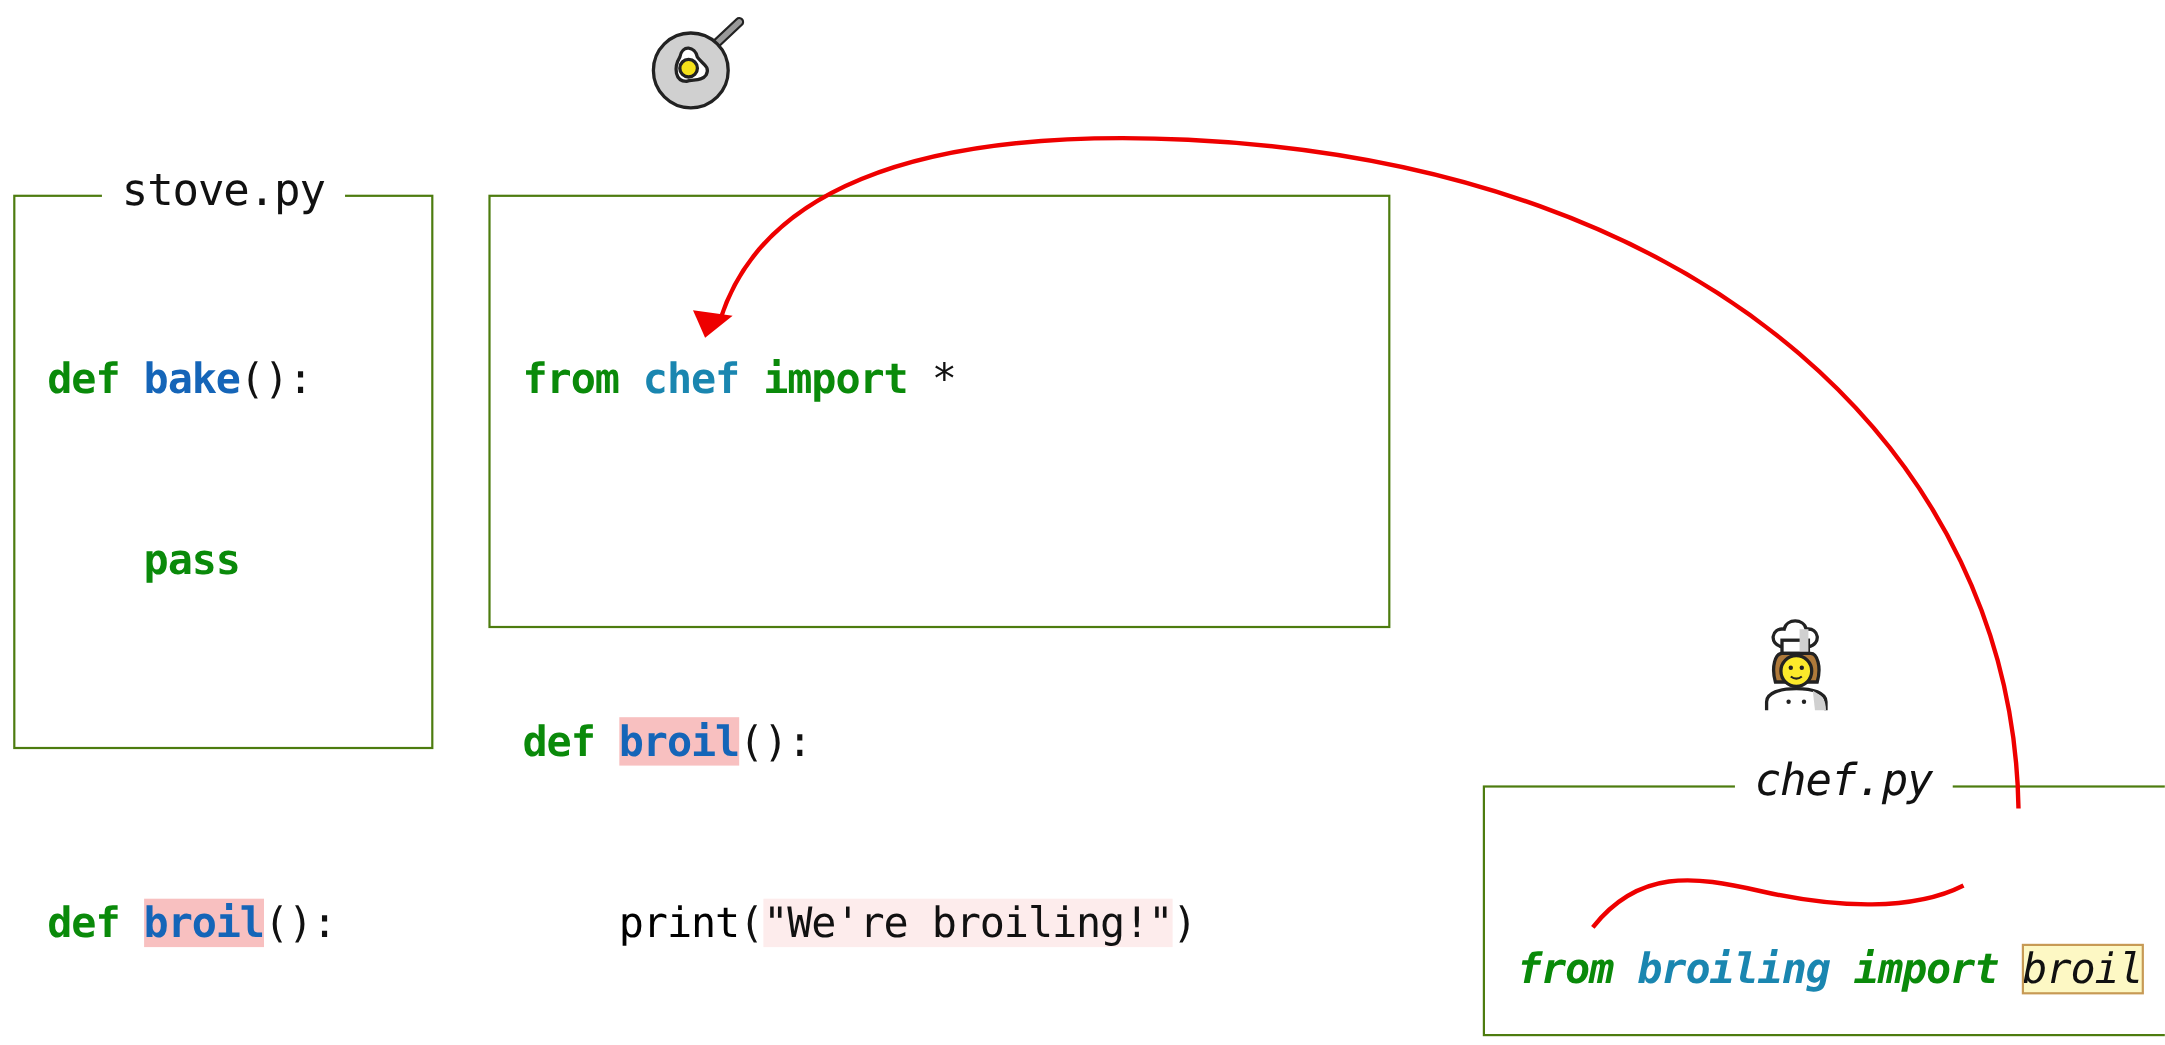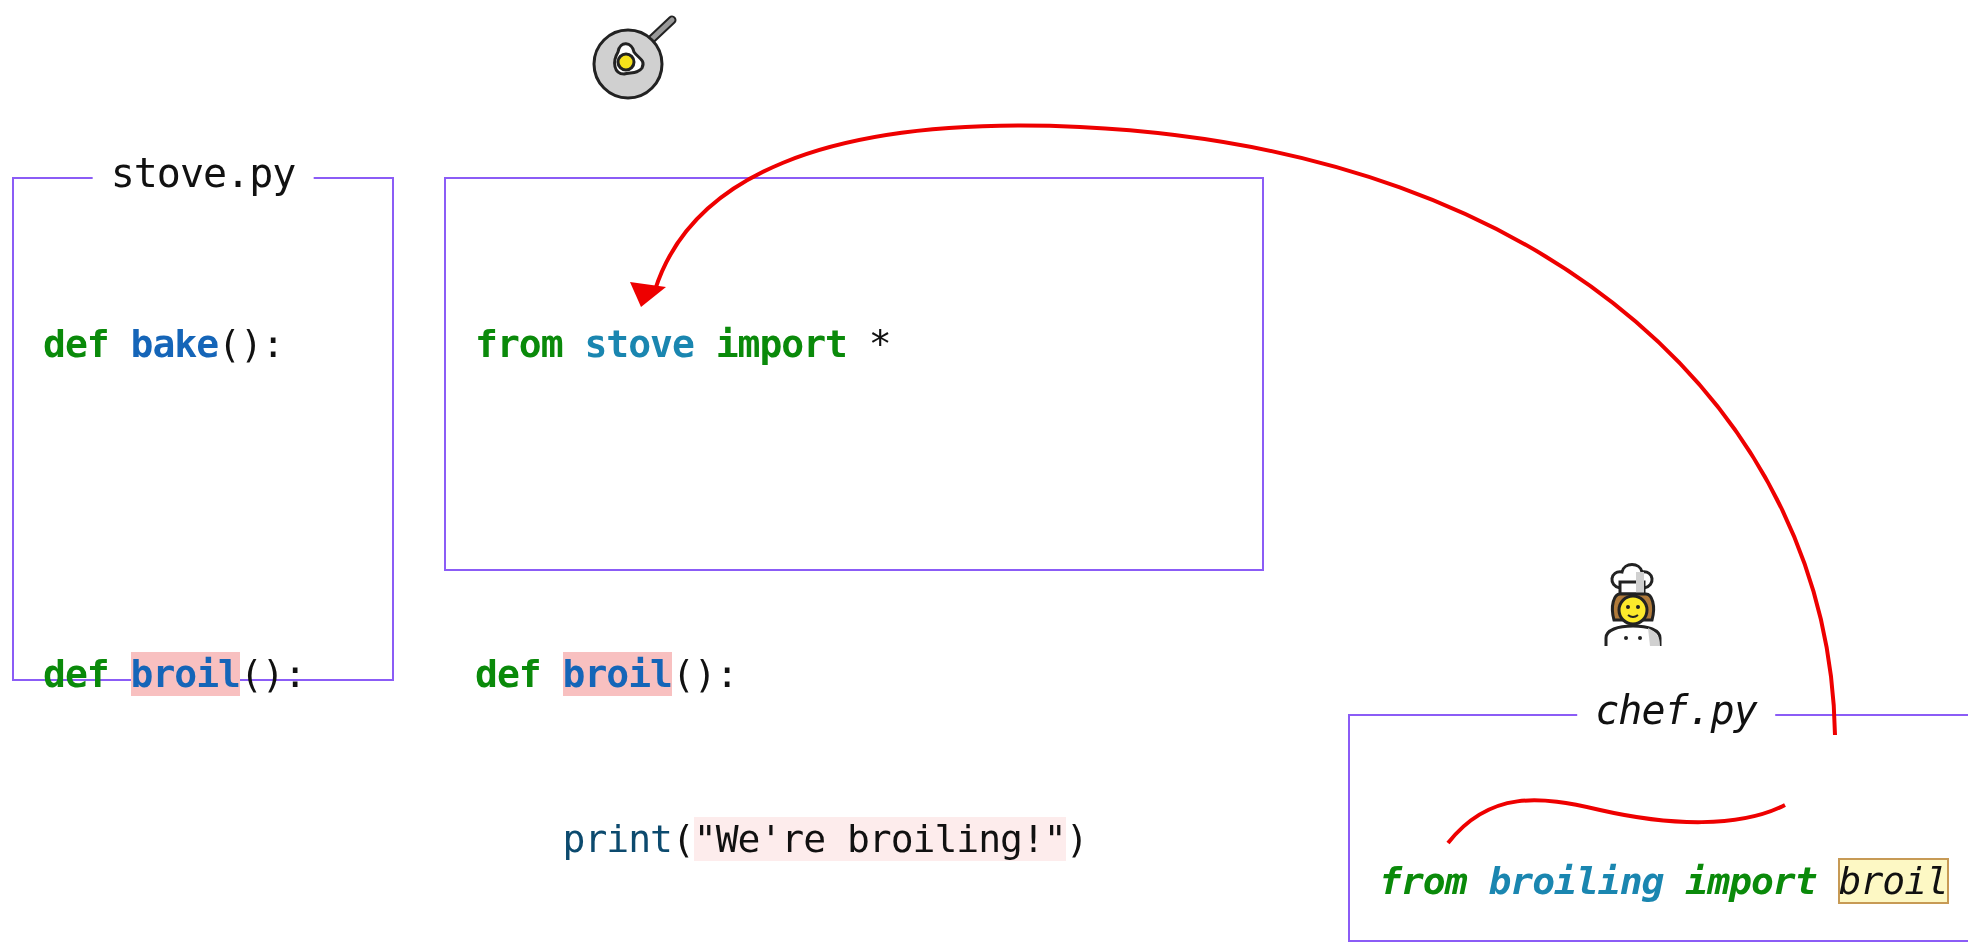--- a/index.html
+++ b/index.html
@@ -1,27 +1,27 @@
 <!DOCTYPE html>
 <html><head>
 <meta charset="utf-8">
 <style>
   html, body { margin:0; padding:0; background:#ffffff; }
   body { width:1968px; height:950px; position:relative; overflow:hidden;
          font-family:"DejaVu Sans Mono","Liberation Mono",monospace; }
-  .box { position:absolute; border:2px solid #8b5cf6; box-sizing:border-box; background:transparent; }
+  .box { position:absolute; border:2px solid #4d7c0f; box-sizing:border-box; background:transparent; }
   .box-title { position:absolute; top:-30px; left:50%; transform:translateX(-50%);
                background:#fff; padding:0 18px; font-size:40px; line-height:48px; color:#111;
                font-family:"DejaVu Sans Mono","Liberation Mono",monospace; white-space:nowrap; letter-spacing:-1px; }
   .code { position:absolute; font-size:38px; line-height:55px; white-space:pre; color:#111; letter-spacing:-1px; }
   .line { height:55px; }
   .kw { color:#0a8a0a; font-weight:bold; }
   .fn { color:#1565b8; font-weight:bold; }
   .mod { color:#1a86b0; font-weight:bold; }
-  .builtin { color:#0c4a6e; }
+  .builtin { color:#000000; }
   .hl-red { background:#f8c0c0; }
   .hl-str { background:#fdecec; }
   .hl-yellow { background:#fdf8c4; outline:2px solid #c79a55; outline-offset:-1px; }
   svg.overlay { position:absolute; left:0; top:0; pointer-events:none; }
   .emoji { position:absolute; }
 </style>
 </head>
 <body>
 
 <svg class="emoji" style="left:588px;top:14px" width="90" height="90" viewBox="0 0 90 90">
@@ -44,32 +44,33 @@
   <path d="M8 88 L8 80 C8 72 20 68 35 68 C50 68 62 72 62 80 L62 88" fill="#fff" stroke="#222" stroke-width="3"></path>
   <path d="M50 70 C58 74 62 78 62 88 L52 88 Z" fill="#d0d0d0"></path>
   <circle cx="28" cy="80" r="2" fill="#222"></circle>
     <circle cx="42" cy="80" r="2" fill="#222"></circle>
 </svg>
 
 <div class="box" style="left:12px;top:177px;width:382px;height:504px;">
   <div class="box-title">stove.py</div>
   <div class="code" style="left:29px;top:28px;">
     <div class="line"><span class="kw">def</span> <span class="fn">bake</span><span>():</span></div>
+    <div class="line">    <span class="kw">pass</span></div>
     <div class="line"> </div>
     <div class="line"><span class="kw">def</span> <span class="fn hl-red">broil</span><span>():</span></div>
     
     
     
     
   </div>
 </div>
 
 <div class="box" style="left:444px;top:177px;width:820px;height:394px;">
   <div class="code" style="left:29px;top:28px;">
-    <div class="line"><span class="kw">from</span> <span class="mod">stove</span> <span class="kw">import</span> <span>*</span></div>
+    <div class="line"><span class="kw">from</span> <span class="mod">chef</span> <span class="kw">import</span> <span>*</span></div>
     <div class="line"> </div>
     <div class="line"><span class="kw">def</span> <span class="fn hl-red">broil</span><span>():</span></div>
     <div class="line">    <span class="builtin">print</span><span>(</span><span class="hl-str">"We're broiling!"</span><span>)</span></div>
     
     
   </div>
 </div>
 
 <div class="box" style="left:1348px;top:714px;width:656px;height:228px;font-style:italic;">
   <div class="box-title">chef.py</div>

